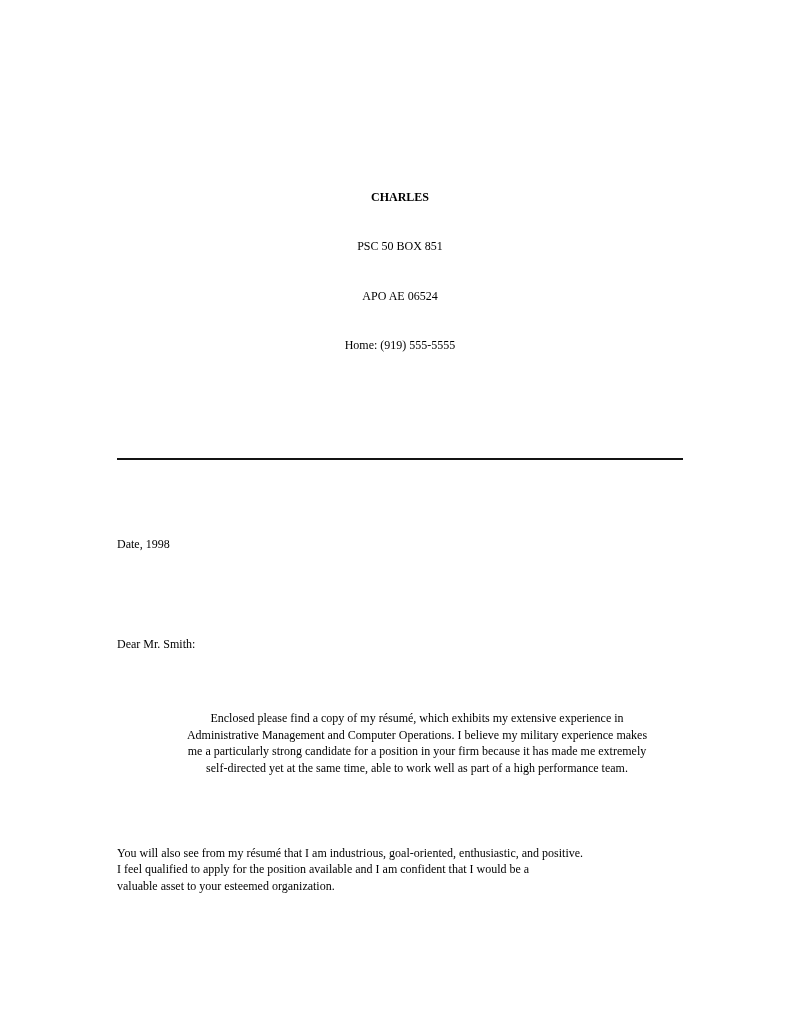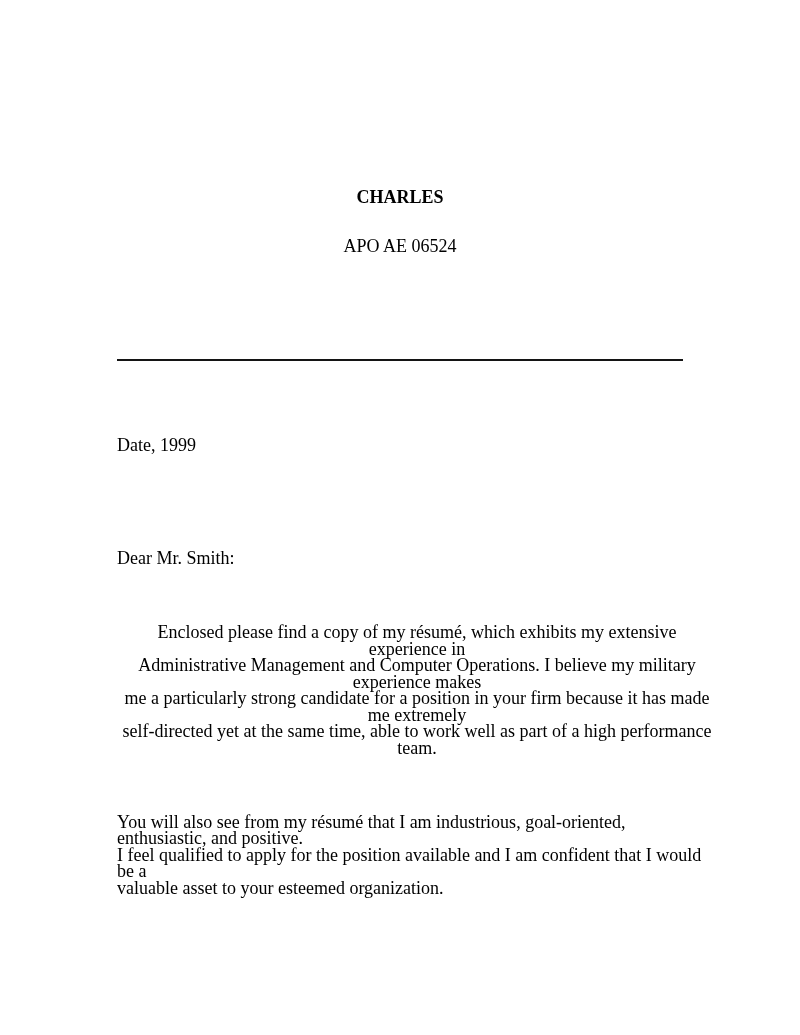--- a/index.html
+++ b/index.html
@@ -7,21 +7,21 @@
     padding: 0;
     background: #ffffff;
   }
   .page {
     position: relative;
     width: 800px;
     height: 1035px;
     background: #ffffff;
     color: #000000;
     font-family: "Liberation Serif", "DejaVu Serif", serif;
-    font-size: 18px;
+    font-size: 12px;
     line-height: 16.5px;
     overflow: hidden;
   }
   .letter {
     position: absolute;
     left: 117px;
     top: 106px;
     width: 600px;
     white-space: pre-wrap;
   }
@@ -34,38 +34,40 @@
   }
   .header-rule {
     width: 566px;
     height: 0;
     border: 0;
     border-top: 2px solid #141414;
     margin: 22px 0 0 0;
   }
   .date-line      { margin-top: 26px; }
   .recipient-block{ margin-top: 8px;  }
-  .salutation     { margin-top: 31px; }
+  .salutation     { margin-top: 18px; }
   .para-1         { margin-top: 8px; text-align: center;  }
-  .para           { margin-top: 8px; }
+  .para           { margin-top: 19px; }
 </style>
 </head>
 <body>
 
 <div class="page">
   <div class="letter">
 
     <div class="letter-header">
       <div class="sender-name">CHARLES</div>
+      <div>PSC 50 BOX 851</div>
       <div>APO AE 06524</div>
+      <div>Home: (919) 555-5555</div>
     </div>
 
     <hr class="header-rule">
 
-    <div class="date-line">Date, 1999</div>
+    <div class="date-line">Date, 1998</div>
 
 
     <div class="salutation">Dear Mr. Smith:</div>
 
     <div class="para-1">Enclosed please find a copy of my résumé, which exhibits my extensive experience in
 Administrative Management and Computer Operations. I believe my military experience makes
 me a particularly strong candidate for a position in your firm because it has made me extremely
 self-directed yet at the same time, able to work well as part of a high performance team.</div>
 
     <div class="para">You will also see from my résumé that I am industrious, goal-oriented, enthusiastic, and positive.

